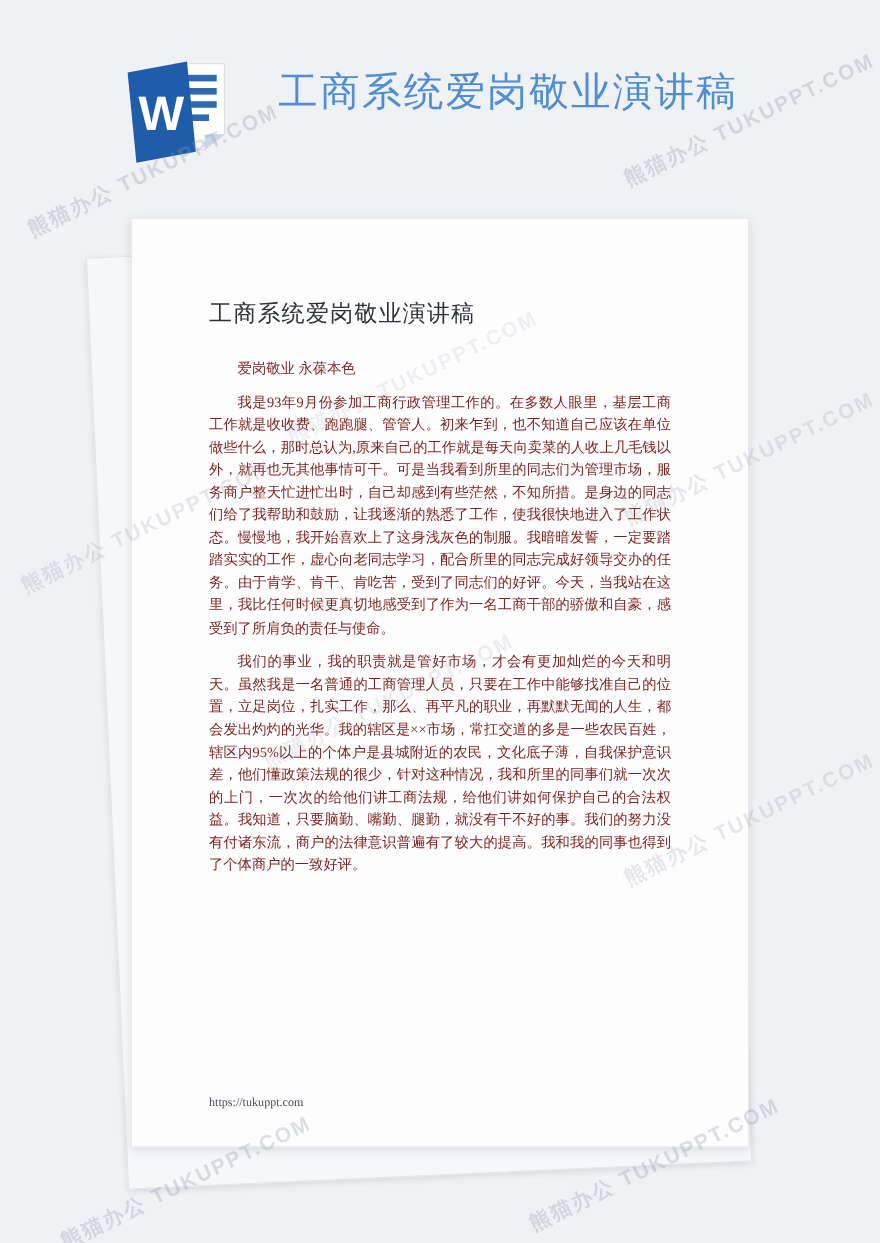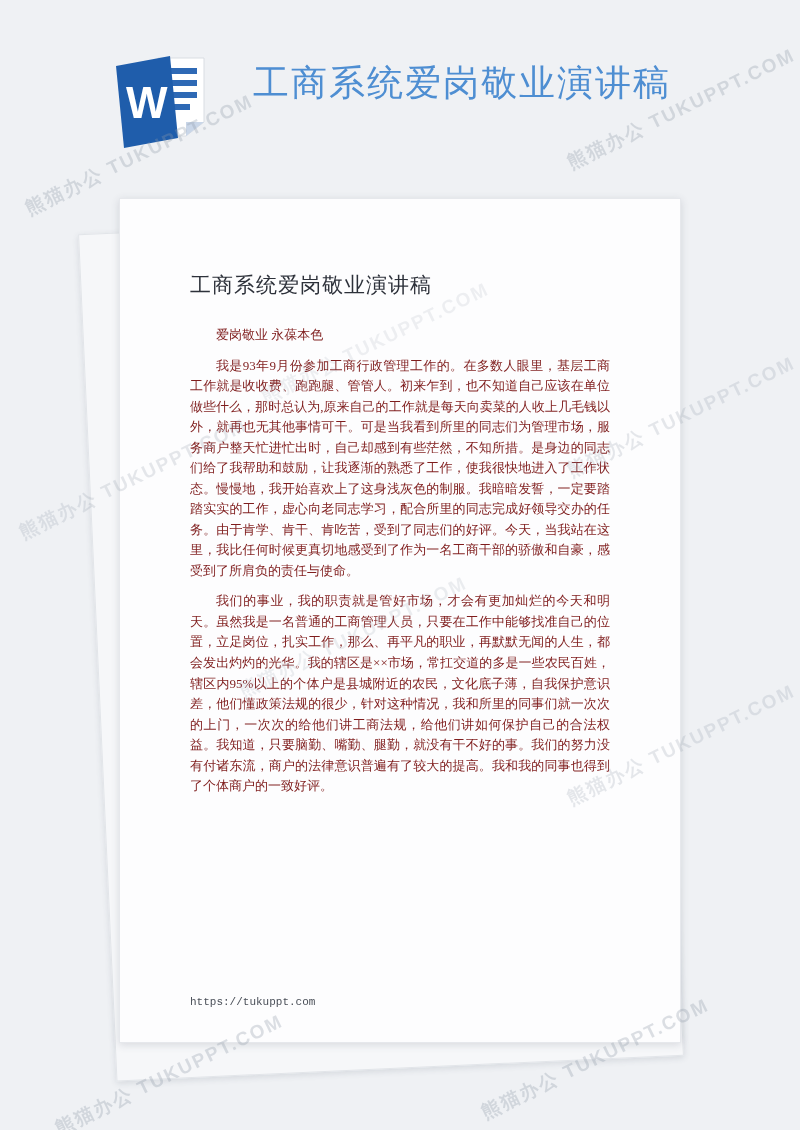--- a/index.html
+++ b/index.html
@@ -77,21 +77,21 @@
     font-size: 13px;
     line-height: 1.58;
     color: #7f1d1d;
     text-align: justify;
     text-indent: 2em;
     margin-bottom: 10px;
   }
   .doc-footer-link {
     position: absolute;
     left: 70px; bottom: 34px;
-    font-family: Liberation Mono, monospace;
+    font-family: Liberation Serif, serif;
     font-size: 11px;
     color: #4a4f58;
     text-decoration: none;
   }
 
   
   .wm {
     position: absolute;
     z-index: 5;
     font-family: "Liberation Sans", sans-serif;

